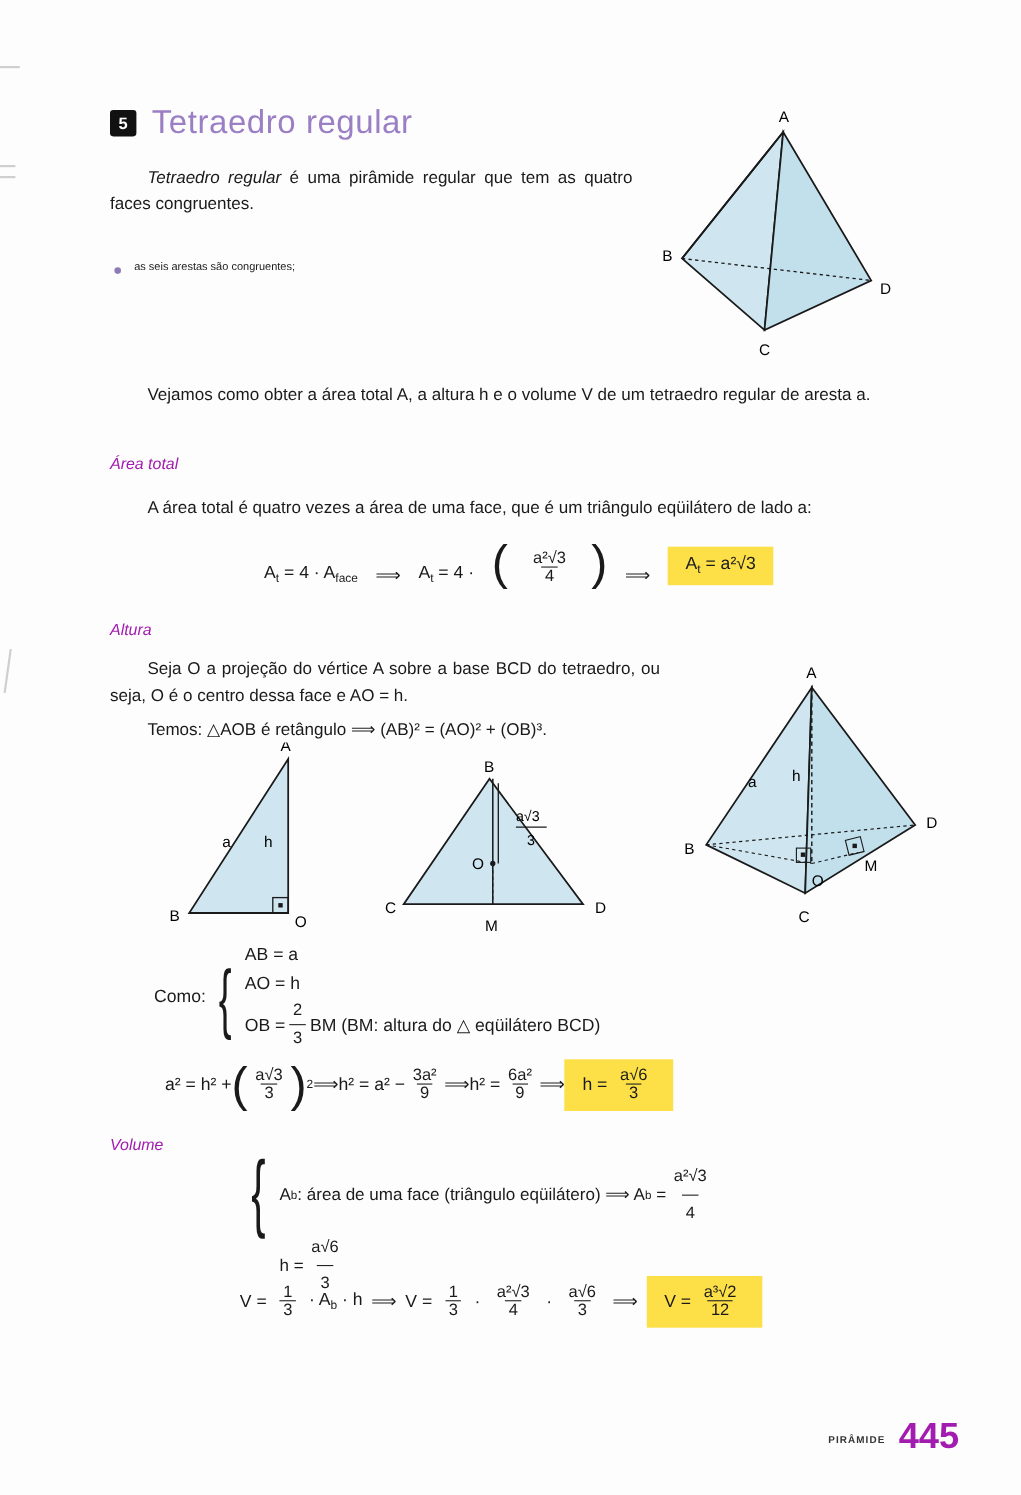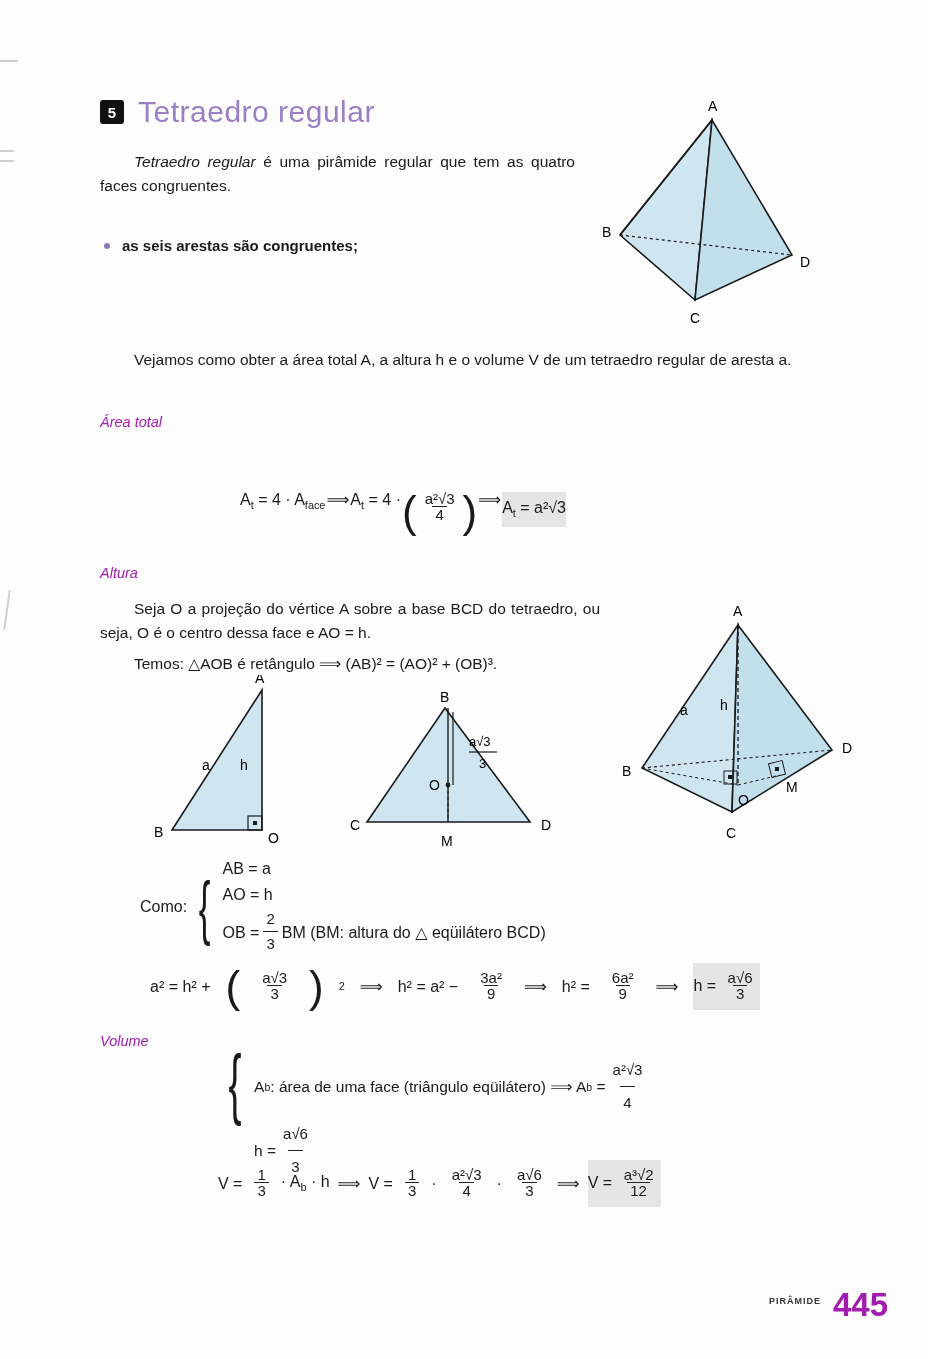--- a/index.html
+++ b/index.html
@@ -36,21 +36,21 @@
   
   p{margin:0;font-size:15.5px;line-height:1.52;}
   .indent{text-indent:34px;}
   .just{text-align:justify;}
   .ital{font-style:italic;}
 
   .intro{position:absolute;left:100px;top:150px;width:475px;}
   .observe{position:absolute;left:100px;top:205px;width:475px;}
 
   ul.bullets{position:absolute;left:100px;top:235px;width:482px;margin:0;padding:0;list-style:none;}
-  ul.bullets li{position:relative;padding-left:22px;font-size:15px;line-height:1.5;margin-bottom:3px;text-align:justify;font-weight:bold;}
+  ul.bullets li{position:relative;padding-left:22px;font-size:10px;line-height:1.5;margin-bottom:3px;text-align:justify;}
   ul.bullets li:before{
     content:"";position:absolute;left:4px;top:8px;width:6px;height:6px;border-radius:50%;
     background:#8e7bb5;
   }
 
   .vejamos{position:absolute;left:100px;top:348px;width:700px;}
 
   .sec-label{position:absolute;font-size:14.5px;font-style:italic;color:#a21caf;}
   .lbl-area{left:100px;top:414px;}
   .lbl-altura{left:100px;top:565px;}
@@ -61,24 +61,24 @@
   .seja{position:absolute;left:100px;top:597px;width:500px;}
   .temos{position:absolute;left:100px;top:652px;width:520px;}
 
   
   .math{font-size:16px;line-height:1;}
   .frac{display:inline-flex;flex-direction:column;align-items:center;vertical-align:middle;margin:0 4px;position:relative;top:-1px;}
   .frac .num{padding:0 3px;font-size:15px;}
   .frac .den{padding:0 3px;border-top:1.3px solid #222;font-size:15px;}
   sub{font-size:.68em;}
   sup{font-size:.68em;}
-  .hl{background:#e5e5e5;padding:8px 0;display:inline-block;}
-
-  .eq1{position:absolute;left:240px;top:492px;display:flex;align-items:flex-start;gap:1px;}
-  .eq2{position:absolute;left:150px;top:963px;display:flex;align-items:center;gap:15px;}
+  .hl{background:#fde047;padding:8px 16px;display:inline-block;}
+
+  .eq1{position:absolute;left:240px;top:492px;display:flex;align-items:flex-end;gap:16px;}
+  .eq2{position:absolute;left:150px;top:963px;display:flex;align-items:center;gap:0;}
   .eq3{position:absolute;left:218px;top:1160px;display:flex;align-items:center;gap:8px;}
 
   .paren{font-size:44px;font-weight:300;line-height:.9;}
 
   
   .como{position:absolute;left:140px;top:856px;display:flex;align-items:center;gap:6px;}
   .como-label{font-size:16px;}
   .brace{font-size:70px;line-height:.72;font-weight:200;transform:scaleX(.5);display:inline-block;}
   .como-lines{font-size:16px;line-height:1.62;}
 
@@ -89,21 +89,21 @@
   
   .fig{position:absolute;}
   .fig-top{left:600px;top:95px;width:230px;height:250px;}
   .fig-big{left:620px;top:600px;width:250px;height:250px;}
   .fig-tri1{left:150px;top:675px;width:175px;height:185px;}
   .fig-tri2{left:345px;top:690px;width:230px;height:165px;}
 
   text{font-family:"Liberation Sans",sans-serif;}
 
   
-  .footer{position:absolute;right:40px;bottom:38px;display:flex;align-items:center;gap:12px;}
+  .footer{position:absolute;right:56px;bottom:38px;display:flex;align-items:flex-end;gap:12px;}
   .footer-label{font-size:9px;letter-spacing:1px;color:#333;padding-bottom:7px;font-weight:bold;}
   .folio{font-size:33px;font-weight:bold;color:#a21caf;line-height:1;}
 </style>
 </head>
 <body>
 
 <div class="page">
 
   <div class="scan-mark m1"></div>
   <div class="scan-mark m2"></div>
@@ -133,20 +133,23 @@
     <polygon points="112,25 95,205 192,160" fill="#c2dfec" stroke="#1a1a1a" stroke-width="1.6"></polygon>
     <line x1="20" y1="140" x2="192" y2="160" stroke="#1a1a1a" stroke-width="1.2" stroke-dasharray="3,3"></line>
     <line x1="112" y1="25" x2="20" y2="140" stroke="#1a1a1a" stroke-width="1.6"></line>
     <text x="108" y="16" font-size="14">A</text>
     <text x="2" y="142" font-size="14">B</text>
     <text x="90" y="228" font-size="14">C</text>
     <text x="200" y="172" font-size="14">D</text>
   </svg>
 
   <div class="sec-label lbl-area">Área total</div>
+  <div class="area-text">
+    <p class="indent">A área total é quatro vezes a área de uma face, que é um triângulo eqüilátero de lado a:</p>
+  </div>
 
   <div class="eq1 math">
     <span><span>A</span><sub>t</sub> <span>= 4 ·</span> <span>A</span><sub>face</sub></span>
     <span>⟹</span>
     <span><span>A</span><sub>t</sub> <span>= 4 ·</span></span>
     <span class="paren">(</span>
     <span class="frac">
       <span class="num">a²√3</span>
       <span class="den">4</span>
     </span>

